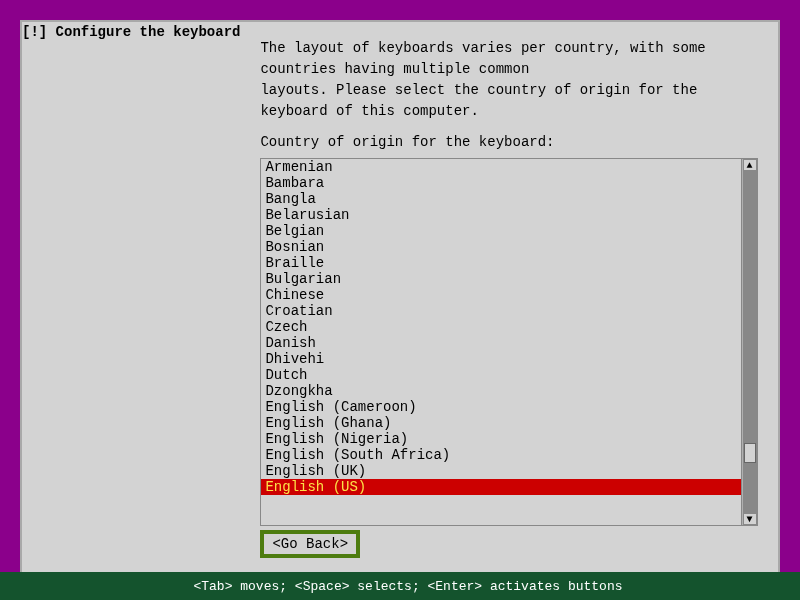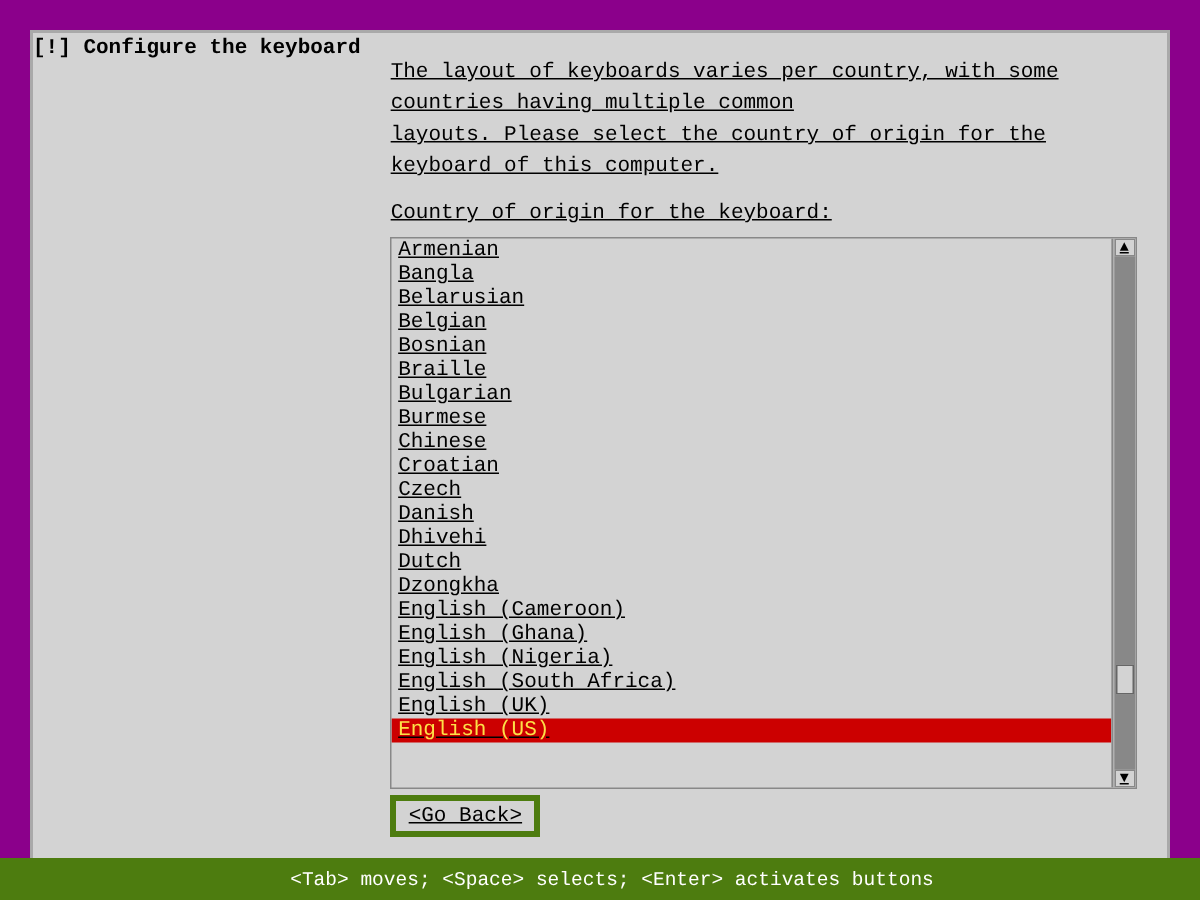--- a/index.html
+++ b/index.html
@@ -33,21 +33,20 @@
       border-bottom: 1px solid #a9a9a9;
       color: #000;
       font-weight: bold;
     }
     #content-area {
       flex: 1;
       padding: 16px 20px;
       display: flex;
       flex-direction: column;
       color: #000;
-      text-decoration: underline;
     }
     #description {
       margin-bottom: 12px;
       line-height: 1.5;
     }
     #country-label {
       margin-bottom: 8px;
     }
     #list-container {
       flex: 1;
@@ -126,21 +125,21 @@
       padding: 2px 8px;
       background: #d3d3d3;
       border: 4px solid #4d7c0f;
       cursor: pointer;
       font-family: 'Courier New', Courier, monospace;
       font-size: 14px;
       color: #000;
     }
     #status-bar {
       height: 28px;
-      background-color: #4d7c0f;
+      background-color: #14532d;
       color: #fff;
       display: flex;
       align-items: center;
       justify-content: center;
       font-family: 'Courier New', Courier, monospace;
       font-size: 13px;
       width: 800px;
       position: absolute;
       bottom: 0;
       padding-left: 16px;
@@ -155,27 +154,27 @@
   </div>
   <div id="content-area">
     <div id="description">
       <div>The layout of keyboards varies per country, with some countries having multiple common</div>
       <div>layouts. Please select the country of origin for the keyboard of this computer.</div>
     </div>
     <div id="country-label">Country of origin for the keyboard:</div>
     <div id="list-container">
       <ul id="list">
           <li>Armenian</li>
+          <li>Bambara</li>
           <li>Bangla</li>
           <li>Belarusian</li>
           <li>Belgian</li>
           <li>Bosnian</li>
           <li>Braille</li>
           <li>Bulgarian</li>
-          <li>Burmese</li>
           <li>Chinese</li>
           <li>Croatian</li>
           <li>Czech</li>
           <li>Danish</li>
           <li>Dhivehi</li>
           <li>Dutch</li>
           <li>Dzongkha</li>
           <li>English (Cameroon)</li>
           <li>English (Ghana)</li>
           <li>English (Nigeria)</li>

